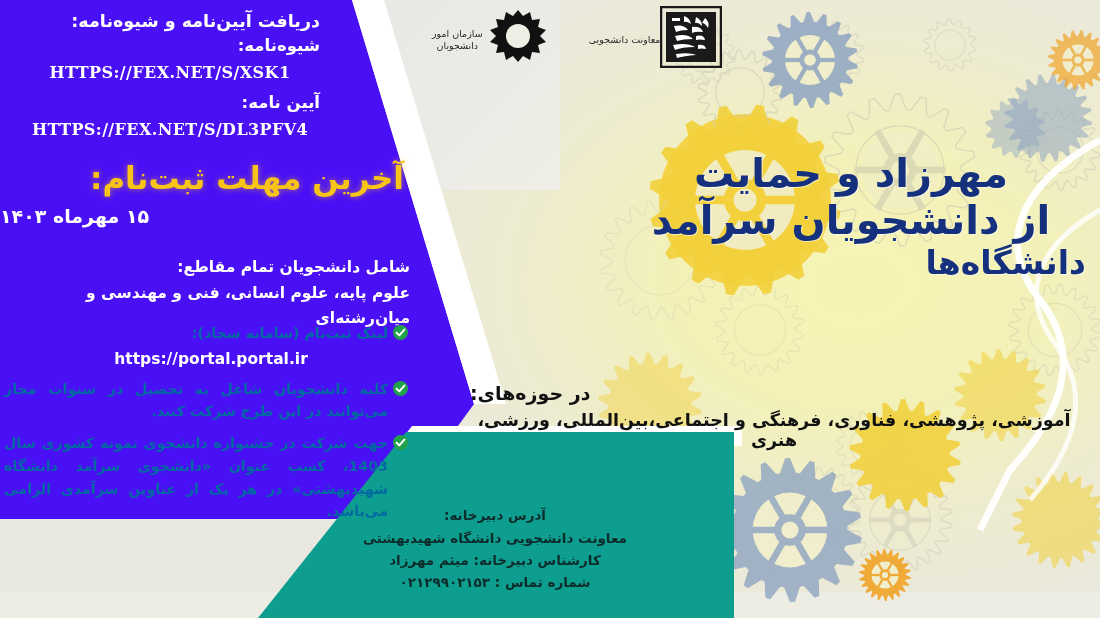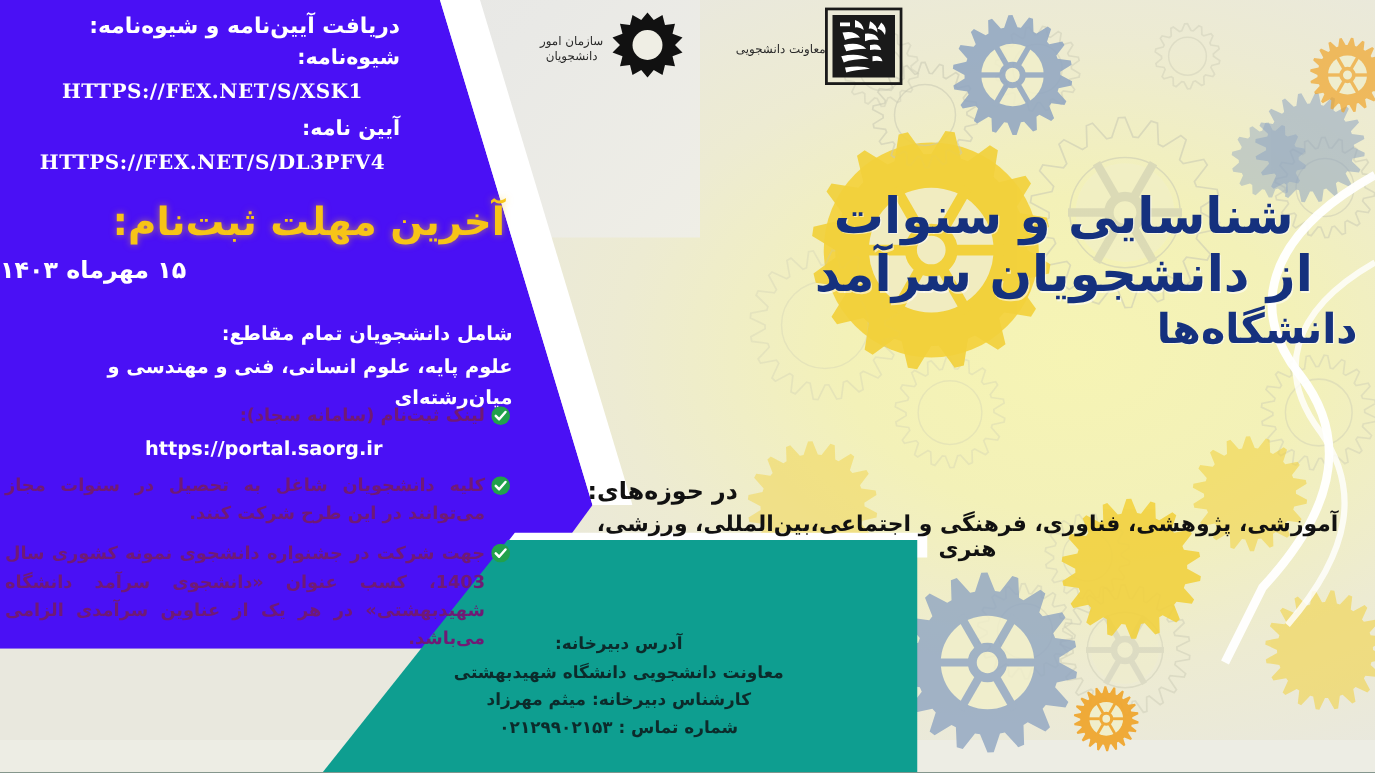--- a/index.html
+++ b/index.html
@@ -104,21 +104,21 @@
   }
   .bullet{
     display:flex;align-items:flex-start;gap:5px;
     direction:rtl;margin-bottom:9px;
   }
   .chk{
     flex:0 0 auto;width:15px;height:15px;margin-top:3px;
   }
   .b-txt{
     font-size:14.2px;font-weight:bold;line-height:1.6;text-align:justify;
-    text-align-last:right;color:#701a75;
+    text-align-last:right;color:#0369a1;
   }
   .b-url{
     font-family:"DejaVu Sans","Liberation Sans",sans-serif;
     font-size:15.5px;font-weight:bold;direction:ltr;text-align:center;
     width:394px;margin:-4px 0 10px 0;color:#fff;
   }
 
   
   .teal-text{
     position:absolute;left:330px;top:505px;width:330px;
@@ -403,21 +403,21 @@
 
     <div class="bullet">
       <span class="chk">
         <svg width="15" height="15" viewBox="0 0 15 15">
           <circle cx="7.5" cy="7.5" r="7.5" fill="#22A14B"></circle>
           <path d="M3.6 7.7 L6.3 10.4 L11.4 4.6" stroke="#fff" stroke-width="2" fill="none" stroke-linecap="round" stroke-linejoin="round"></path>
         </svg>
       </span>
       <span class="b-txt">لینک ثبت‌نام (سامانه سجاد):</span>
     </div>
-    <div class="b-url">https://portal.saorg.ir</div>
+    <div class="b-url">https://portal.portal.ir</div>
 
     <div class="bullet">
       <span class="chk">
         <svg width="15" height="15" viewBox="0 0 15 15">
           <circle cx="7.5" cy="7.5" r="7.5" fill="#22A14B"></circle>
           <path d="M3.6 7.7 L6.3 10.4 L11.4 4.6" stroke="#fff" stroke-width="2" fill="none" stroke-linecap="round" stroke-linejoin="round"></path>
         </svg>
       </span>
       <span class="b-txt">کلیه دانشجویان شاغل به تحصیل در سنوات مجاز می‌توانند در این طرح شرکت کنند.</span>
     </div>
@@ -428,21 +428,21 @@
           <circle cx="7.5" cy="7.5" r="7.5" fill="#22A14B"></circle>
           <path d="M3.6 7.7 L6.3 10.4 L11.4 4.6" stroke="#fff" stroke-width="2" fill="none" stroke-linecap="round" stroke-linejoin="round"></path>
         </svg>
       </span>
       <span class="b-txt">جهت شرکت در جشنواره دانشجوی نمونه کشوری سال 1403، کسب عنوان «دانشجوی سرآمد دانشگاه شهیدبهشتی» در هر یک از عناوین سرآمدی الزامی می‌باشد.</span>
     </div>
 
   </div>
 
   <div class="title-wrap">
-    <div class="title-line l1">شناسایی و سنوات</div>
+    <div class="title-line l1">مهرزاد و حمایت</div>
     <div class="title-line l2">از دانشجویان سرآمد</div>
     <div class="title-line l3">دانشگاه‌ها</div>
   </div>
 
   <div class="fields">
     <div class="fields-head">در حوزه‌های:</div>
     <div class="fields-list">آموزشی، پژوهشی، فناوری، فرهنگی و اجتماعی،بین‌المللی، ورزشی، هنری</div>
   </div>
 
   <div class="teal-text">

